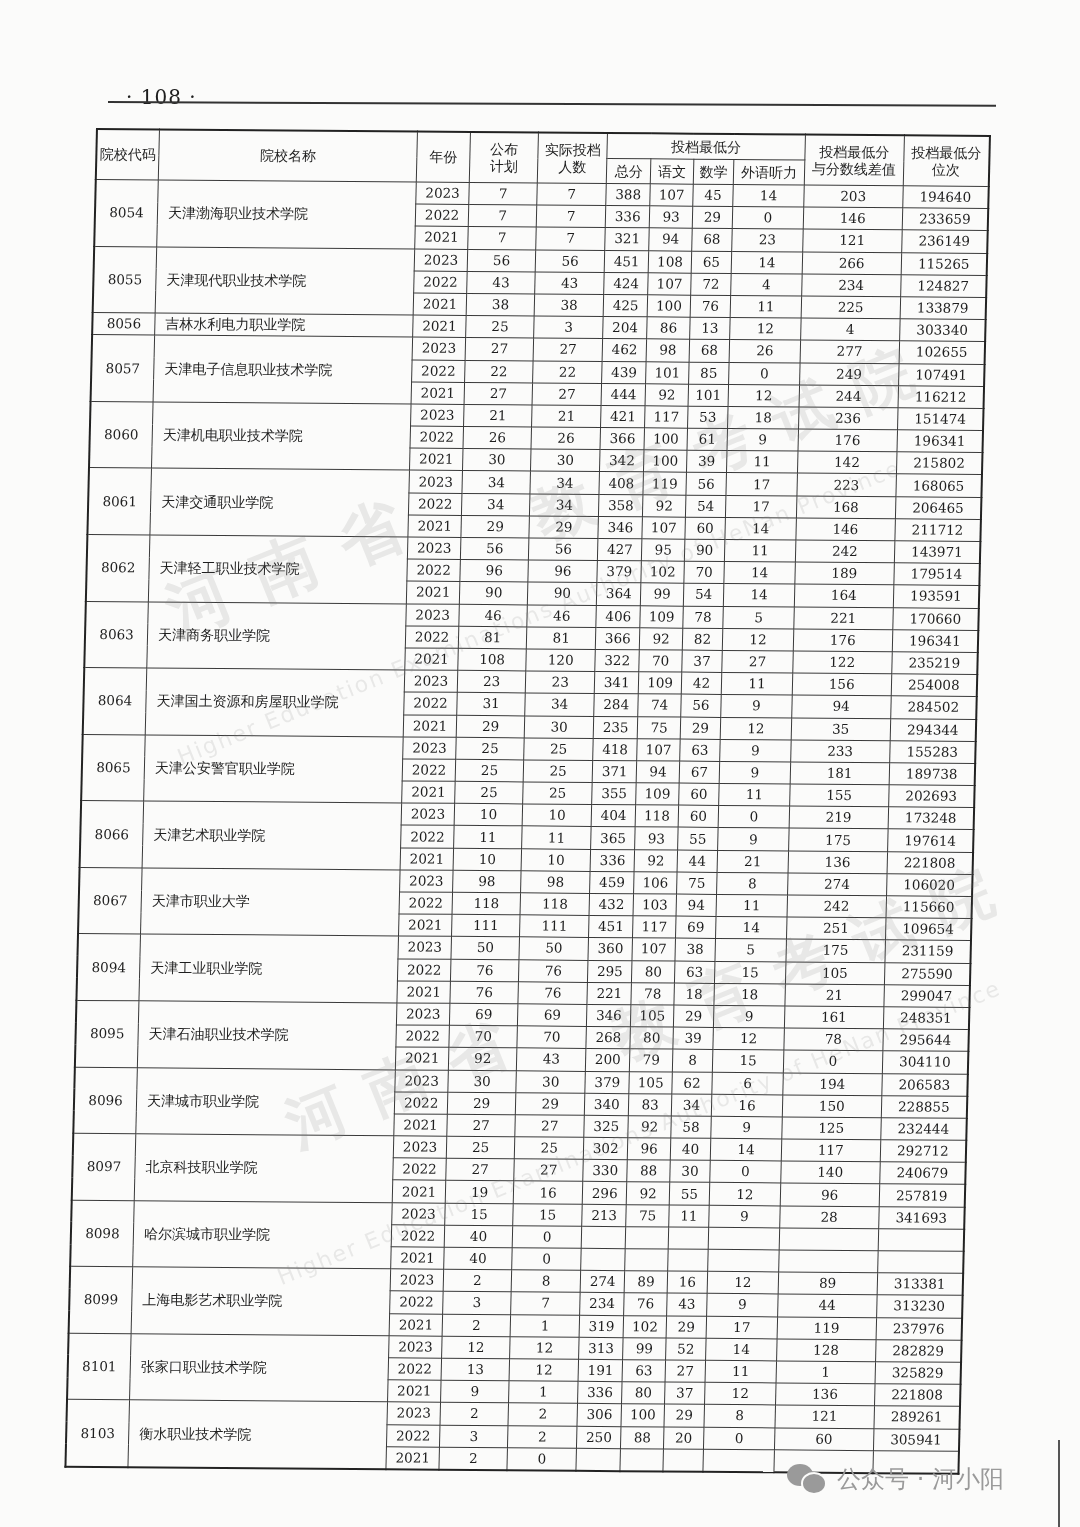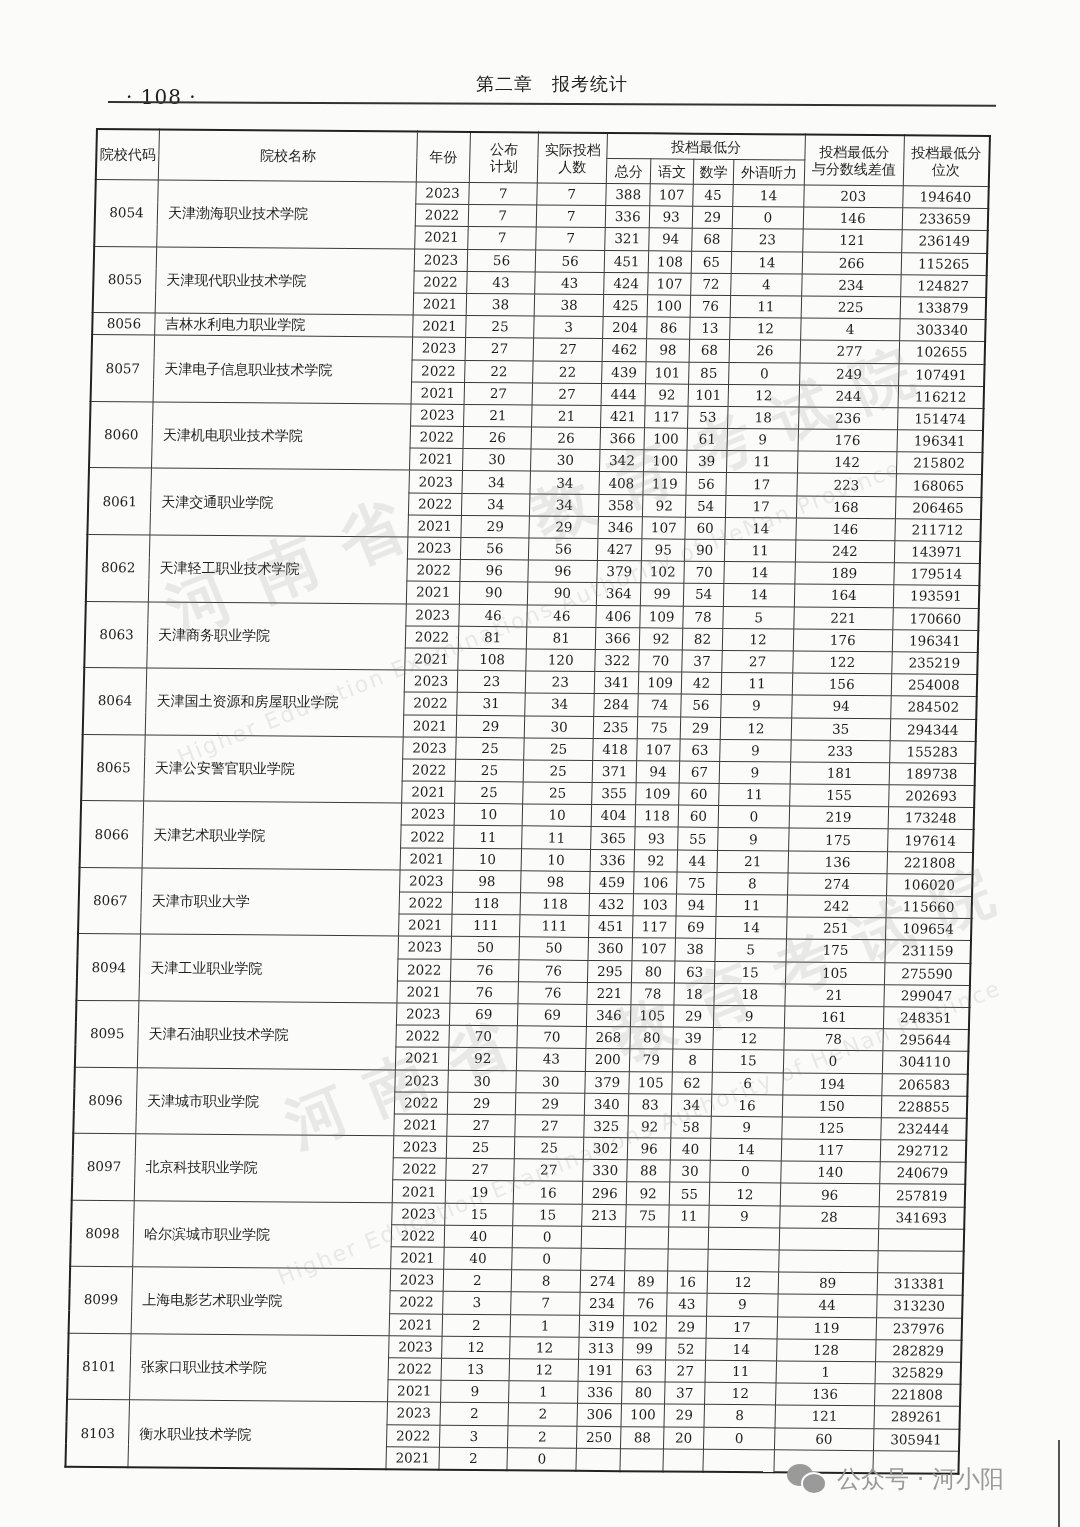--- a/index.html
+++ b/index.html
@@ -32,21 +32,20 @@
   .wechat-icon { width: 40px; height: 34px; position: relative; margin-right: 10px; }
   .wechat-icon .b1 { position: absolute; left: 0; top: 2px; width: 26px; height: 22px; border-radius: 50%; background: #9a9a9a; }
   .wechat-icon .b2 { position: absolute; left: 14px; top: 10px; width: 22px; height: 19px; border-radius: 50%; background: #9a9a9a; border: 2px solid #fbfbfa; }
   .page-edge { position: absolute; left: 1058px; top: 1440px; width: 2px; height: 87px; background: #555; }
 </style>
 </head>
 <body>
 
 <div class="page-header">
   <span class="page-number">· 108 ·</span>
-  <span class="chapter-title">第二章　报考统计</span>
 </div>
 <div class="header-rule"></div>
 
 <div class="table-wrap">
   <table>
     <colgroup>
       <col style="width:62px">
         <col style="width:256px">
         <col style="width:52px">
         <col style="width:68px">

